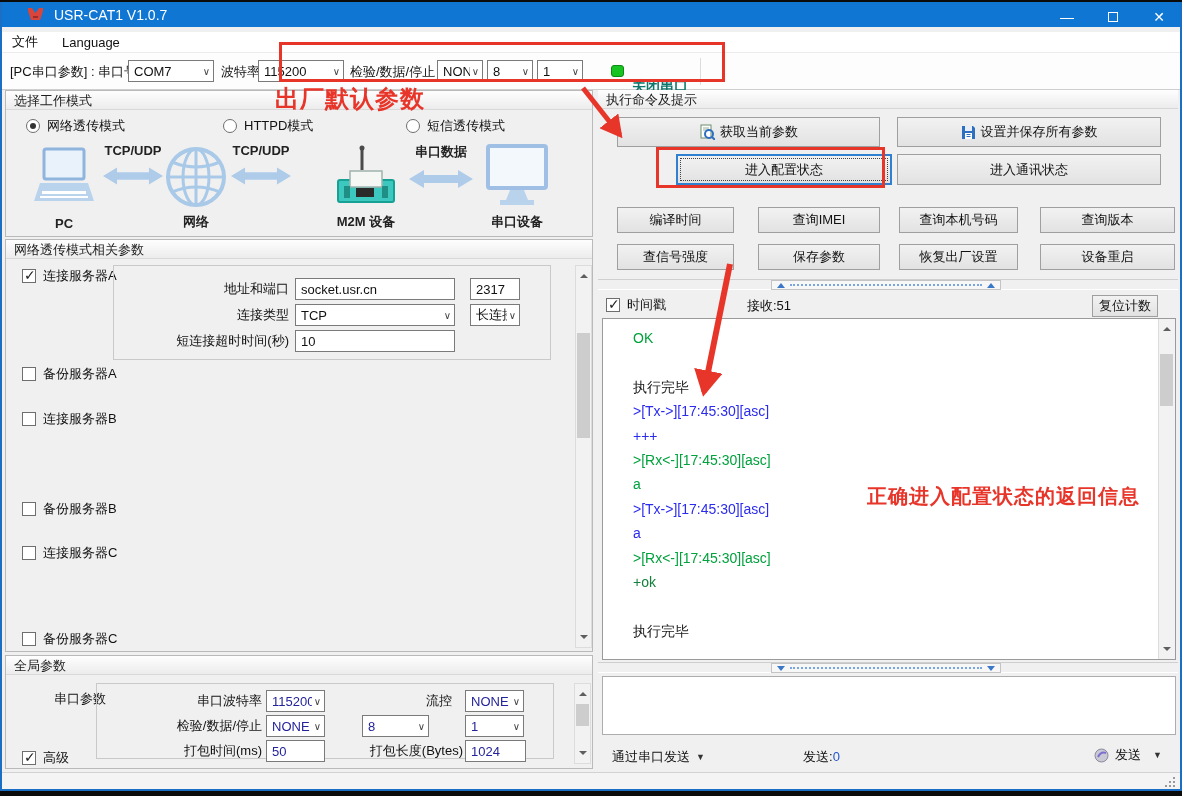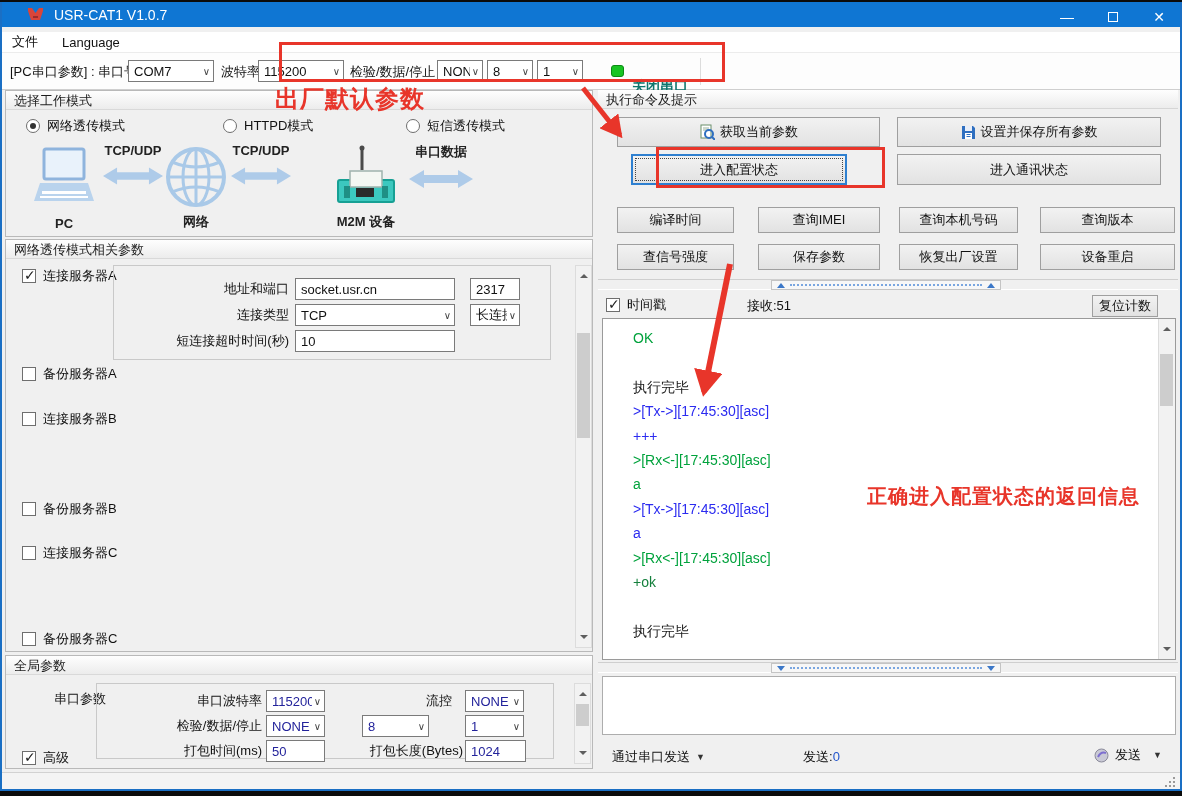--- a/index.html
+++ b/index.html
@@ -68,21 +68,21 @@
   .sb-arrow.down::after { bottom:4px; border-top-color:#5e5e5e; }
   .sb-track { flex:1; position:relative; }
   .sb-thumb { position:absolute; left:1px; width:13px; background:#cdcdcd; }
 
   
   .right-panel { position:absolute; left:598px; top:88px; width:580px; height:682px; background:#f0f0f0; }
   .rp-header { height:19px; background:linear-gradient(#fefefe,#ececec); border-bottom:1px solid #d6d6d6;
     font-size:13px; line-height:19px; padding-left:8px; color:#1c1c1c; }
   .btn { position:absolute; background:linear-gradient(#f2f2f2,#e2e2e2); border:1px solid #9f9f9f;
     font-size:13px; color:#111; display:flex; align-items:center; justify-content:center; gap:5px; }
-  .btn-config { border:2px solid #2f80d0; outline:1px dotted #444; outline-offset:-5px; }
+  .btn-config { border:2px solid #2f80d0; outline:1px dotted #444; outline-offset:-5px;margin-left:45px; }
 
   .split { position:absolute; left:0; width:100%; height:11px; border-top:1px solid #cfcfcf; border-bottom:1px solid #fff; }
   .split-bar { position:absolute; left:173px; top:0; width:230px; height:10px; background:#f7f7f7;
     border:1px solid #c4c4c4; display:flex; align-items:center; padding:0 5px; }
   .tri { width:0; height:0; border-left:4px solid transparent; border-right:4px solid transparent; flex:none; }
   .tri.up { border-bottom:5px solid #3c78c8; }
   .tri.dn { border-top:5px solid #3c78c8; }
   .dots { flex:1; border-top:2px dotted #7aa6e0; margin:0 5px; }
 
   .log-head { position:absolute; left:0; top:200px; width:100%; height:28px; font-size:13px; color:#111; }
@@ -222,20 +222,28 @@
             <rect x="12" y="42" width="6" height="12" fill="#1f8f85"></rect>
             <rect x="50" y="42" width="6" height="12" fill="#1f8f85"></rect>
           </svg>
           <span class="dlabel">M2M 设备</span>
         </div>
         <div class="dlink" style="left:398px;width:74px">
           <span class="llabel">串口数据</span>
           <svg width="66" height="20" viewBox="0 0 64 20">
             <polygon points="0,10 15,1 15,6 49,6 49,1 64,10 49,19 49,14 15,14 15,19" fill="#aecbe9"></polygon>
           </svg>
+        </div>
+        <div class="dnode" style="left:474px;width:74px">
+          <svg width="66" height="66" viewBox="0 0 66 66">
+            <rect x="4" y="2" width="58" height="42" rx="2" fill="#f3f8fd" stroke="#9fc0e4" stroke-width="4"></rect>
+            <path d="M26,46 L40,46 L44,56 L22,56 Z" fill="#b9d3ed"></path>
+            <rect x="16" y="56" width="34" height="5" fill="#b9d3ed"></rect>
+          </svg>
+          <span class="dlabel">串口设备</span>
         </div>
       </div>
     </div>
 
     <div class="grp" style="left:5px;top:237px;width:588px;height:413px">
       <div class="grp-h">网络透传模式相关参数</div>
 
       <div class="cb-item" style="left:16px;top:27px">
         <span class="cb checked"></span>
         <span>连接服务器A</span>

